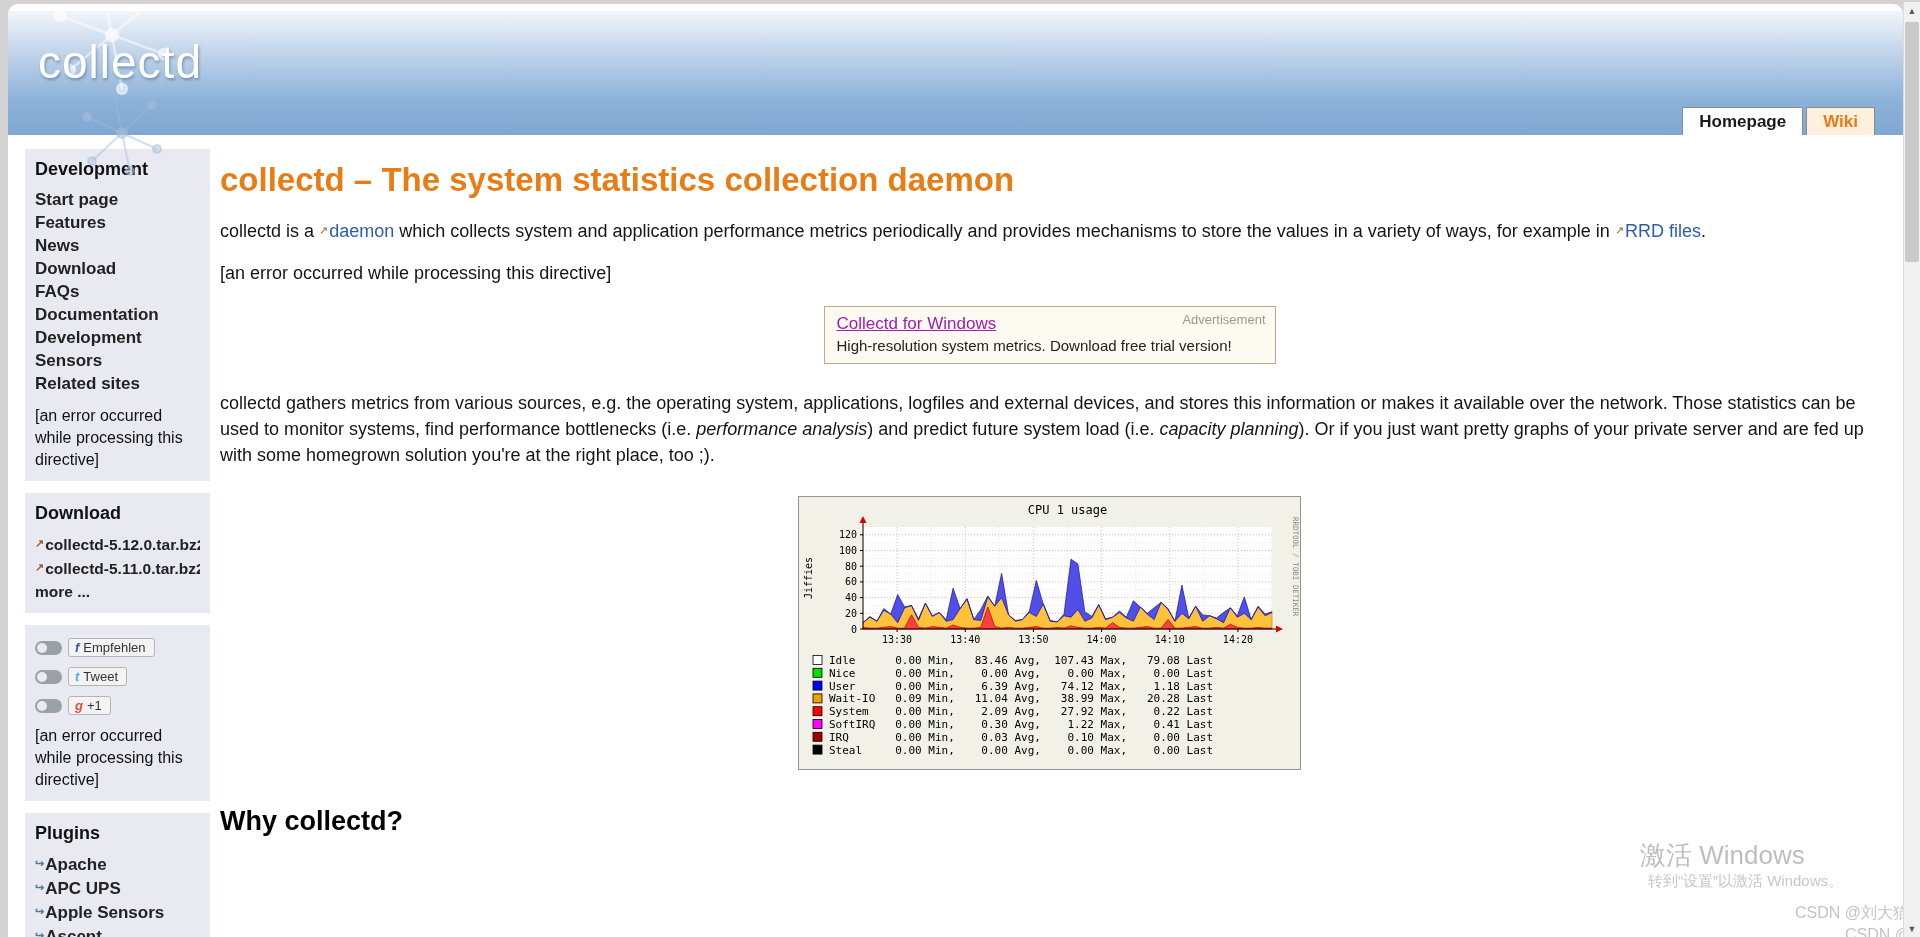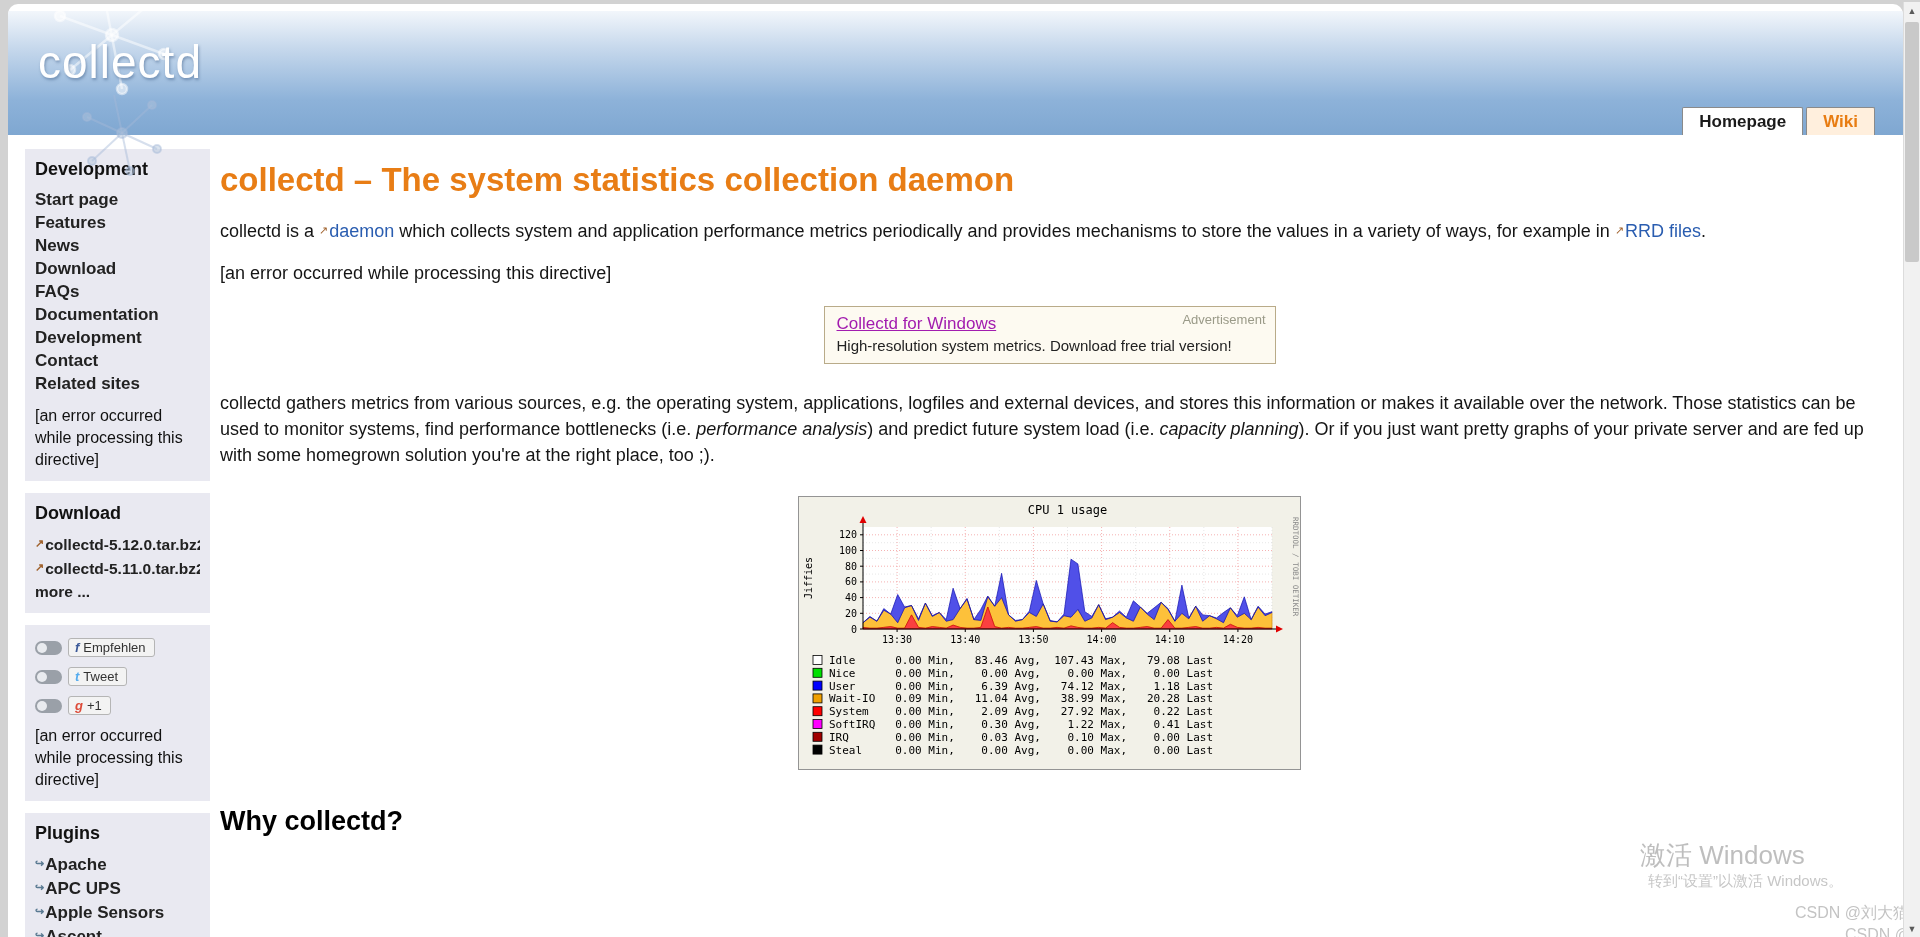--- a/index.html
+++ b/index.html
@@ -121,21 +121,21 @@
         <h3 class="stitle">Development</h3>
         <ul class="slist">
 
         <li class="slink"><span>Start page</span></li>
             <li class="slink"><span>Features</span></li>
             <li class="slink"><span>News</span></li>
             <li class="slink"><span>Download</span></li>
             <li class="slink"><span>FAQs</span></li>
             <li class="slink"><span>Documentation</span></li>
             <li class="slink"><span>Development</span></li>
-            <li class="slink"><span>Contact</span></li>
+            <li class="slink"><span>Sensors</span></li>
             <li class="slink"><span>Related sites</span></li>
           </ul>
         <div class="serror">[an error occurred while processing this directive]</div>
       </section>
 
       <section class="sblock">
         <h3 class="stitle">Download</h3>
         <ul class="slist">
 
         <li class="slink dlink"><span class="mark">↗</span><span>collectd-5.12.0.tar.bz2</span></li>

